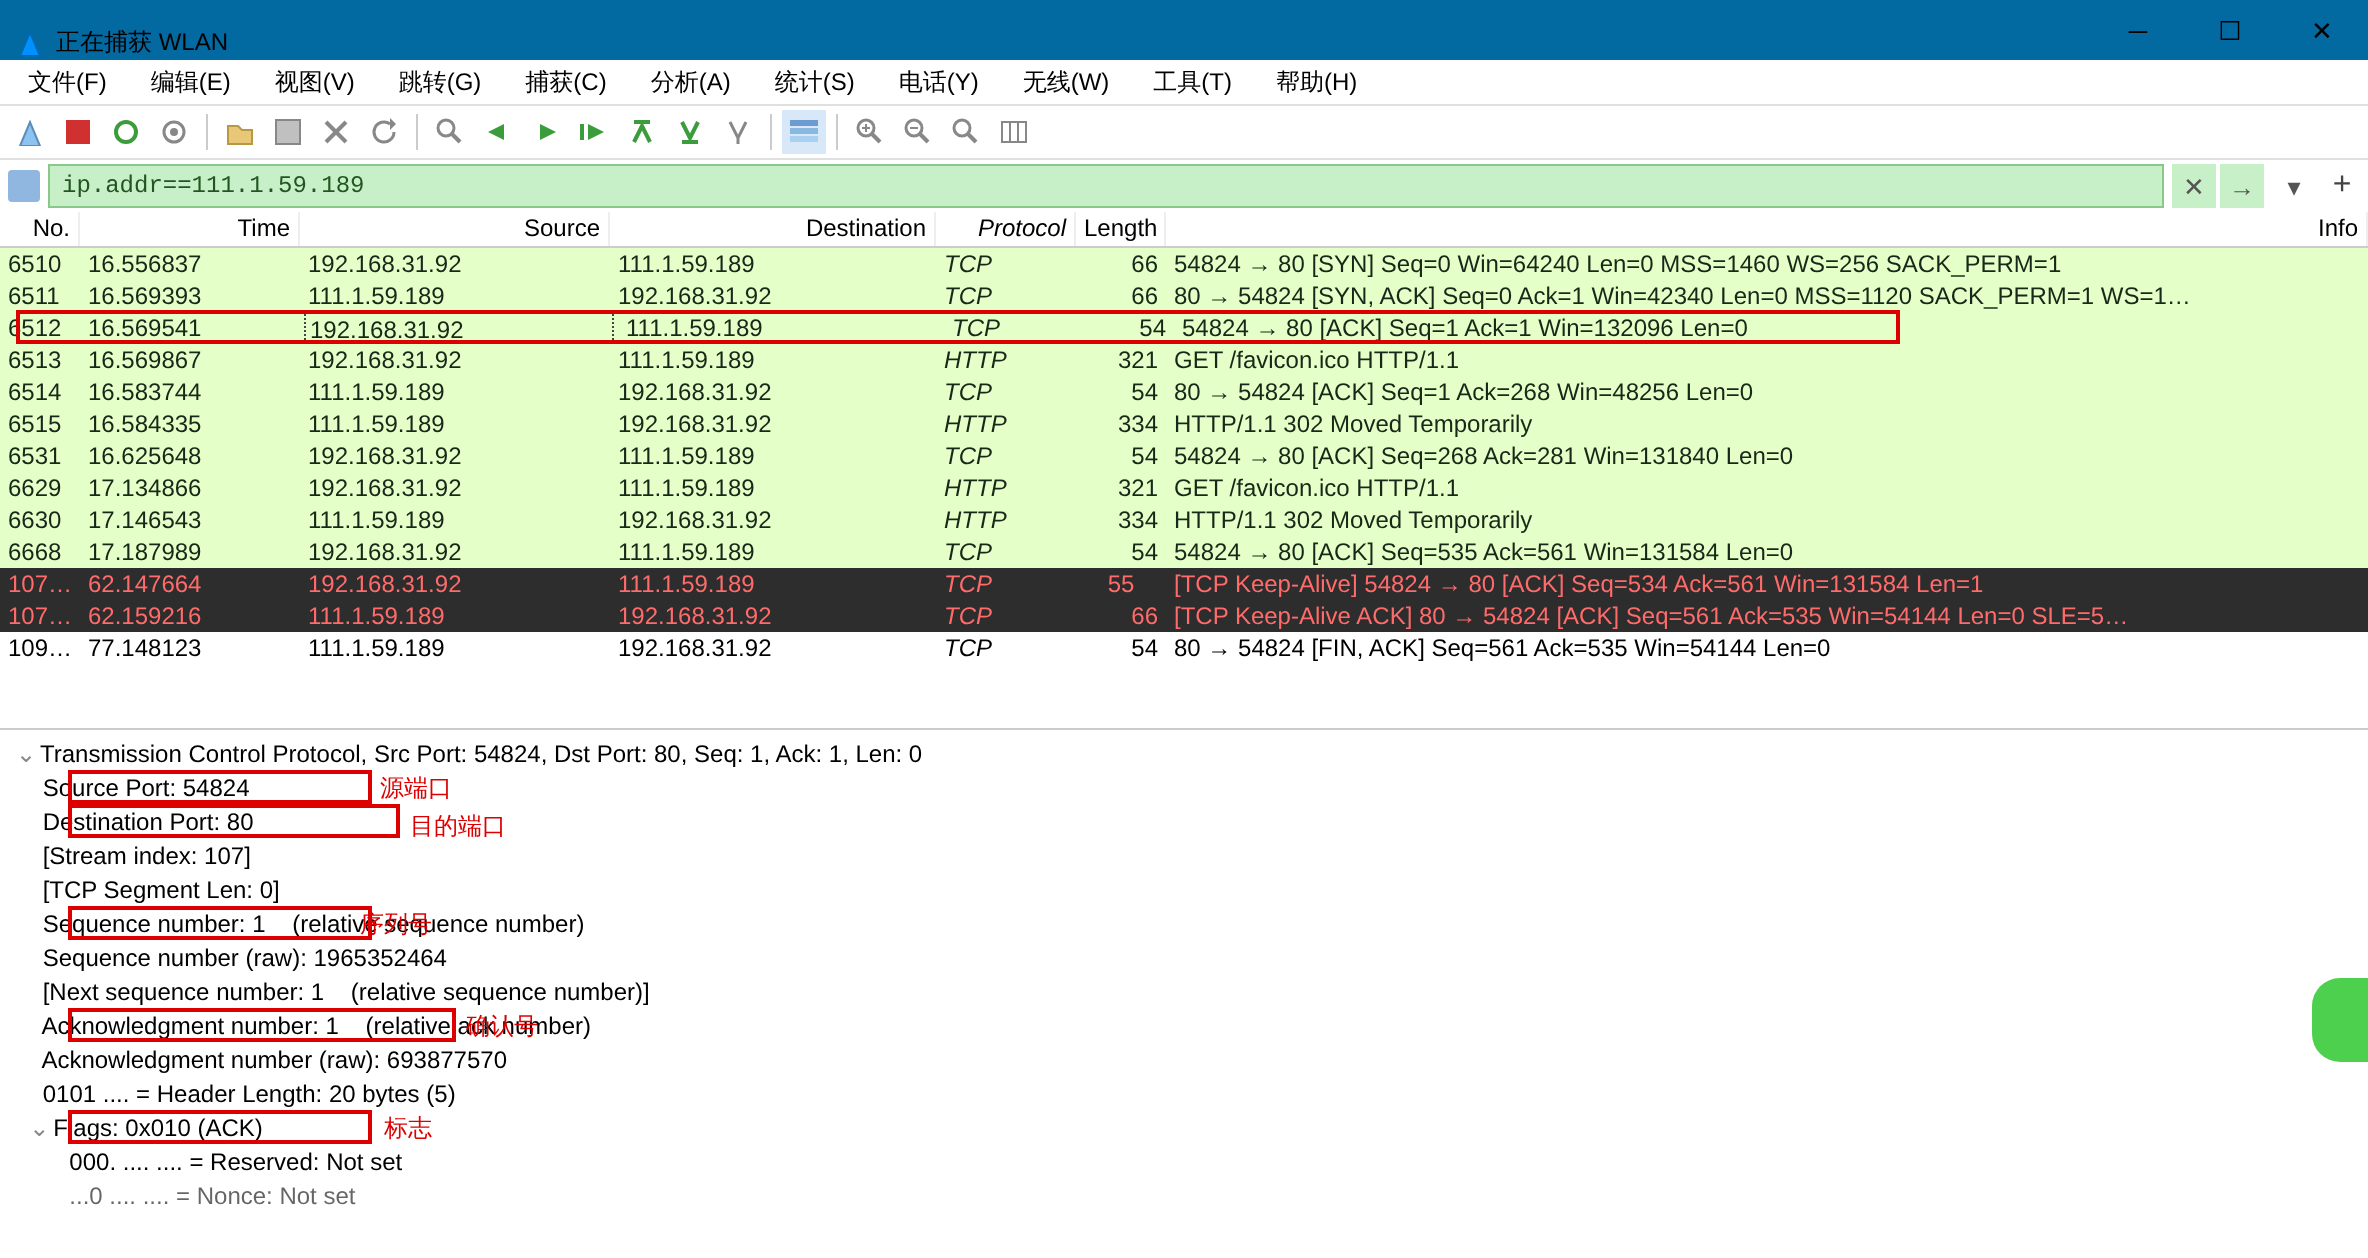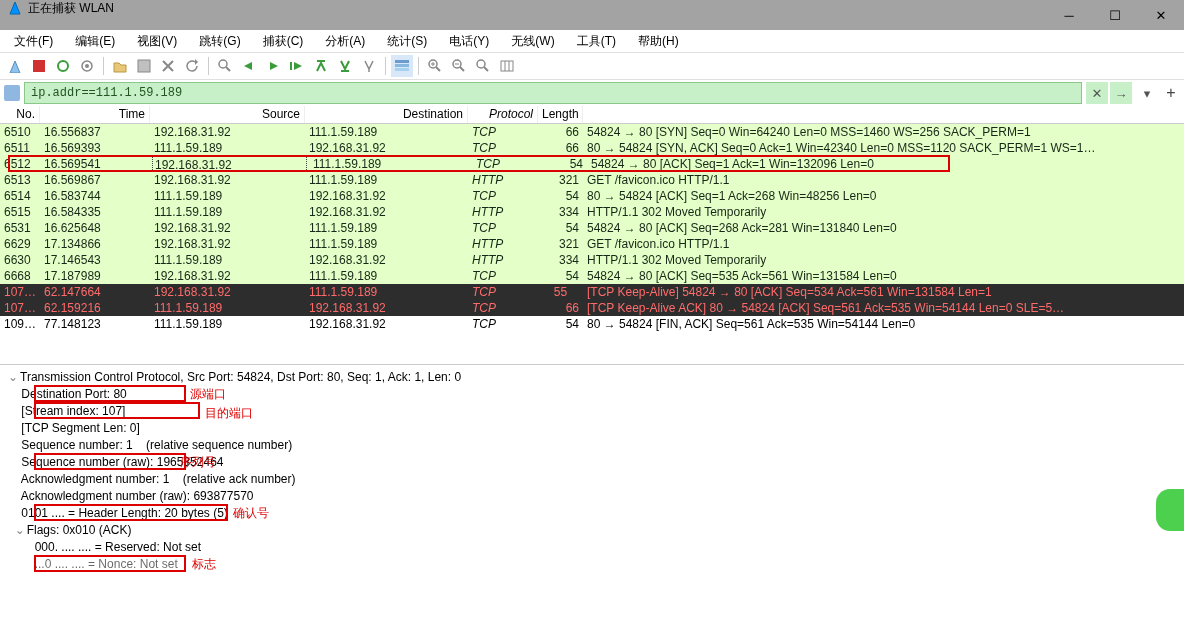--- a/index.html
+++ b/index.html
@@ -1,19 +1,19 @@
 <!DOCTYPE html>
 <html><head>
 <meta charset="utf-8">
 <style>
 * { margin:0; padding:0; box-sizing:border-box; font-family:"Microsoft YaHei","Segoe UI",sans-serif; }
 body { background:#fff; width:1184px; height:629px; overflow:hidden; position:relative; }
 .mono { font-family:Consolas,"Courier New",monospace; }
 
-.titlebar { height:30px; background:#a3a3a3; display:flex; align-items:flex-start; padding:0 4px; position:relative; }
+.titlebar { height:30px; background:#0369a1; display:flex; align-items:flex-end; padding:0 4px; position:relative; }
 .titlebar .icon { width:16px; height:16px; margin:0 4px; }
 .titlebar .title { font-size:12px; }
 .win-controls { position:absolute; right:0; top:0; display:flex; }
 .win-btn { width:46px; height:30px; display:flex; align-items:center; justify-content:center; font-size:13px; }
 
 .menubar { height:22px; display:flex; align-items:center; padding:0 8px; font-size:12px; gap:10px; }
 .menubar span { padding:2px 6px; }
 
 .toolbar { height:28px; border-top:1px solid #e0e0e0; border-bottom:1px solid #e0e0e0; display:flex; align-items:center; padding:0 4px; gap:2px; }
 .tool-btn { width:22px; height:22px; display:flex; align-items:center; justify-content:center; }
@@ -210,20 +210,21 @@
 </div>
 
 <div class="packet-table mono" style="position:relative;">
   <div class="pt-header">
     <div class="c-no">No.</div>
     <div class="c-time">Time</div>
     <div class="c-src">Source</div>
     <div class="c-dst">Destination</div>
     <div class="c-proto">Protocol</div>
     <div class="c-len">Length</div>
+    <div class="c-info">Info</div>
   </div>
   <div id="packet-rows">
       <div class="pt-row row-green">
         <div class="c-no">6510</div>
         <div class="c-time">16.556837</div>
         <div class="c-src">192.168.31.92</div>
         <div class="c-dst">111.1.59.189</div>
         <div class="c-proto">TCP</div>
         <div class="c-len" style="text-align:right;">66</div>
         <div class="c-info">54824 → 80 [SYN] Seq=0 Win=64240 Len=0 MSS=1460 WS=256 SACK_PERM=1</div>
@@ -337,25 +338,27 @@
         <div class="c-info">80 → 54824 [FIN, ACK] Seq=561 Ack=535 Win=54144 Len=0</div>
       </div>
     </div>
   <div class="redbox" style="left:8px; top:49px; width:942px; height:17px;"></div>
 </div>
 
 <div style="height:1px;background:#ccc;"></div>
 
 <div class="details mono">
   <div class="tree-line"><span class="chevron">⌄</span><span>Transmission Control Protocol, Src Port: 54824, Dst Port: 80, Seq: 1, Ack: 1, Len: 0</span></div>
+  <div class="tree-line">    <span>Source Port: 54824</span></div>
   <div class="tree-line">    <span>Destination Port: 80</span></div>
   <div class="tree-line">    <span>[Stream index: 107]</span></div>
   <div class="tree-line">    <span>[TCP Segment Len: 0]</span></div>
   <div class="tree-line">    <span>Sequence number: 1</span>    <span>(relative sequence number)</span></div>
   <div class="tree-line">    <span>Sequence number (raw): 1965352464</span></div>
+  <div class="tree-line">    <span>[Next sequence number: 1    (relative sequence number)]</span></div>
   <div class="tree-line">    <span>Acknowledgment number: 1</span>    <span>(relative ack number)</span></div>
   <div class="tree-line">    <span>Acknowledgment number (raw): 693877570</span></div>
   <div class="tree-line">    <span>0101 .... = Header Length: 20 bytes (5)</span></div>
   <div class="tree-line">  <span class="chevron">⌄</span><span>Flags: 0x010 (ACK)</span></div>
   <div class="tree-line">        <span>000. .... .... = Reserved: Not set</span></div>
   <div class="tree-line" style="opacity:.6;">        <span>...0 .... .... = Nonce: Not set</span></div>
 
   <div class="redbox" style="left:34px; top:20px; width:152px; height:17px;"></div>
   <div class="redtext" style="left:190px; top:21px;">源端口</div>
   <div class="redbox" style="left:34px; top:37px; width:166px; height:17px;"></div>

